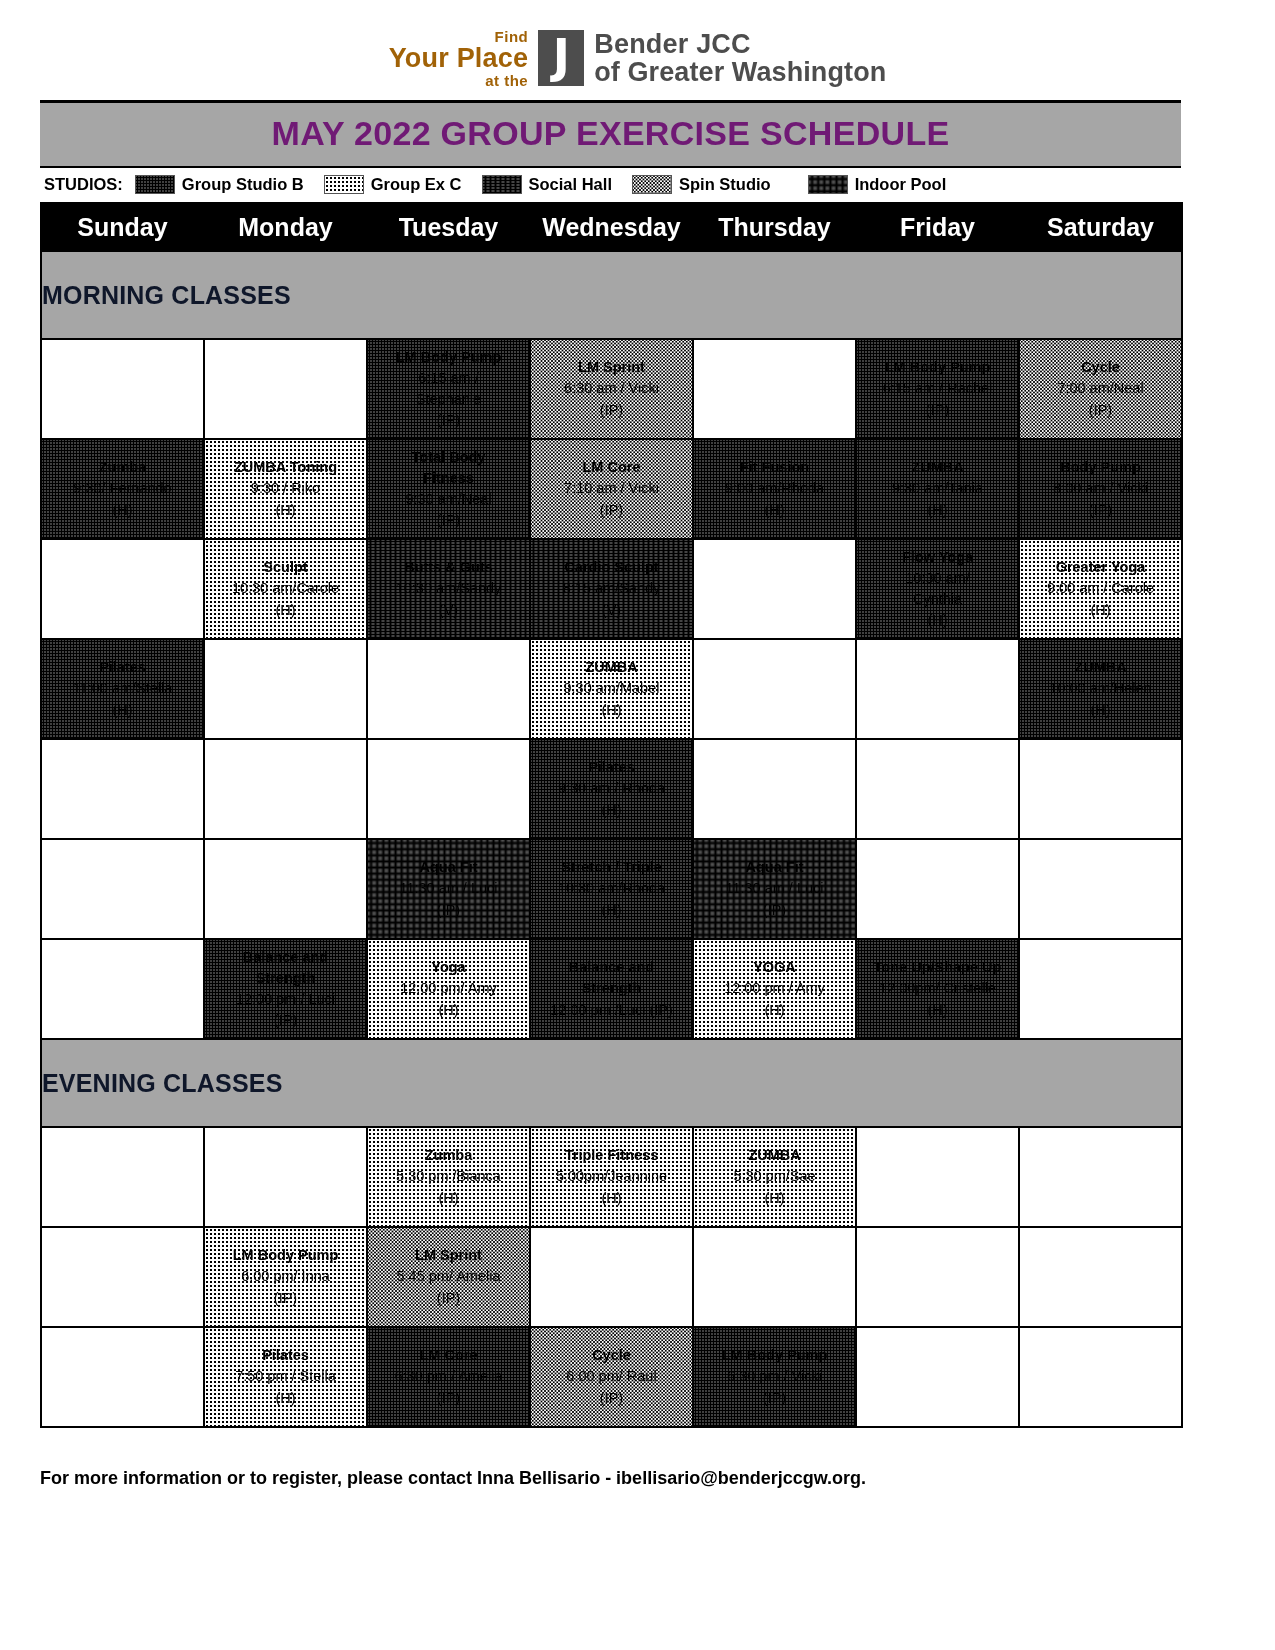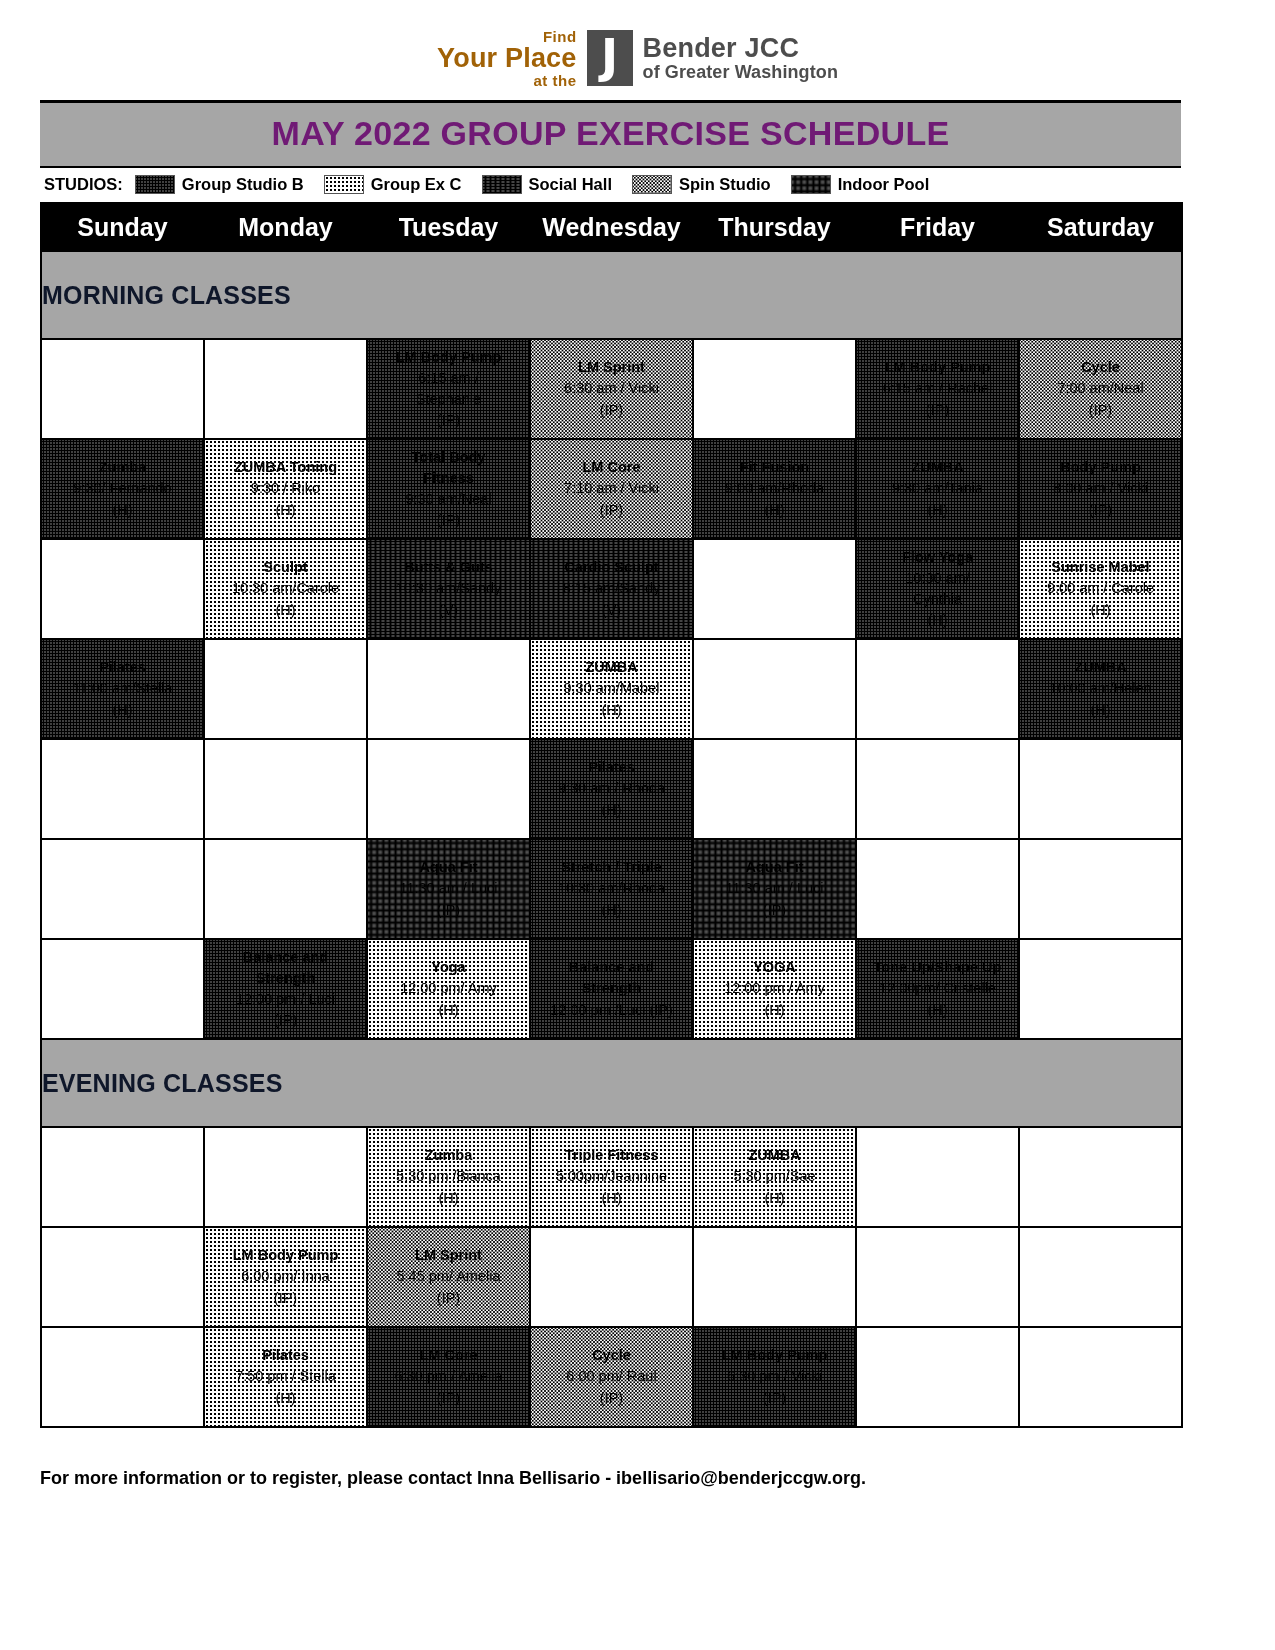--- a/index.html
+++ b/index.html
@@ -53,21 +53,21 @@
     font-family: "DejaVu Sans", sans-serif;
     padding-bottom: 4px;
     box-sizing: border-box;
   }
   .logo-right {
     line-height: 1.05;
     color: #4d4d4d;
     font-weight: bold;
   }
   .logo-right .r1 { font-size: 27px; letter-spacing: .2px; }
-  .logo-right .r2 { font-size: 18px; letter-spacing: .1px; }
+  .logo-right .r2 { font-size: 27px; letter-spacing: .1px; }
 
   
   .sheet {
     margin: 0 40px;
     width: 1141px;
   }
 
   .title-bar {
     background: #a6a6a6;
     color: #701a75;
@@ -139,20 +139,21 @@
     background-size: 3.5px 3.5px, 3.5px 3.5px;
     background-position: 0 0, 1.75px 1.75px;
   }
   .pat-pool { 
     background-color: #ffffff;
     background-image:
       radial-gradient(#000 62%, transparent 64%),
       radial-gradient(#000 62%, transparent 64%);
     background-size: 2.4px 2.4px, 2.4px 2.4px;
     background-position: 0 0, 1.2px 1.2px;
+    margin-left: 17px;
   }
 
   
   table.sched {
     border-collapse: collapse;
     width: 1141px;
     table-layout: fixed;
   }
   table.sched td, table.sched th {
     border: 2px solid #000;
@@ -354,21 +355,21 @@
             <span class="cdet">(V)</span>
           </td>
           <td class="cell empty"></td>
           <td class="cell pat-b">
             <span class="cname">Flow Yoga</span>
             <span class="cdet">10:30 am/</span>
             <span class="cdet">Cynthia</span>
             <span class="cdet">(H)</span>
           </td>
           <td class="cell pat-c">
-            <span class="cname">Sunrise Mabel</span>
+            <span class="cname">Greater Yoga</span>
             <span class="cdet">9:00 am / Carole</span>
             <span class="cdet">(H)</span>
           </td>
         </tr>
         <tr>
           <td class="cell pat-b">
             <span class="cname">Pilates</span>
             <span class="cdet">11:00 am/Stella</span>
             <span class="cdet">(H)</span>
           </td>

